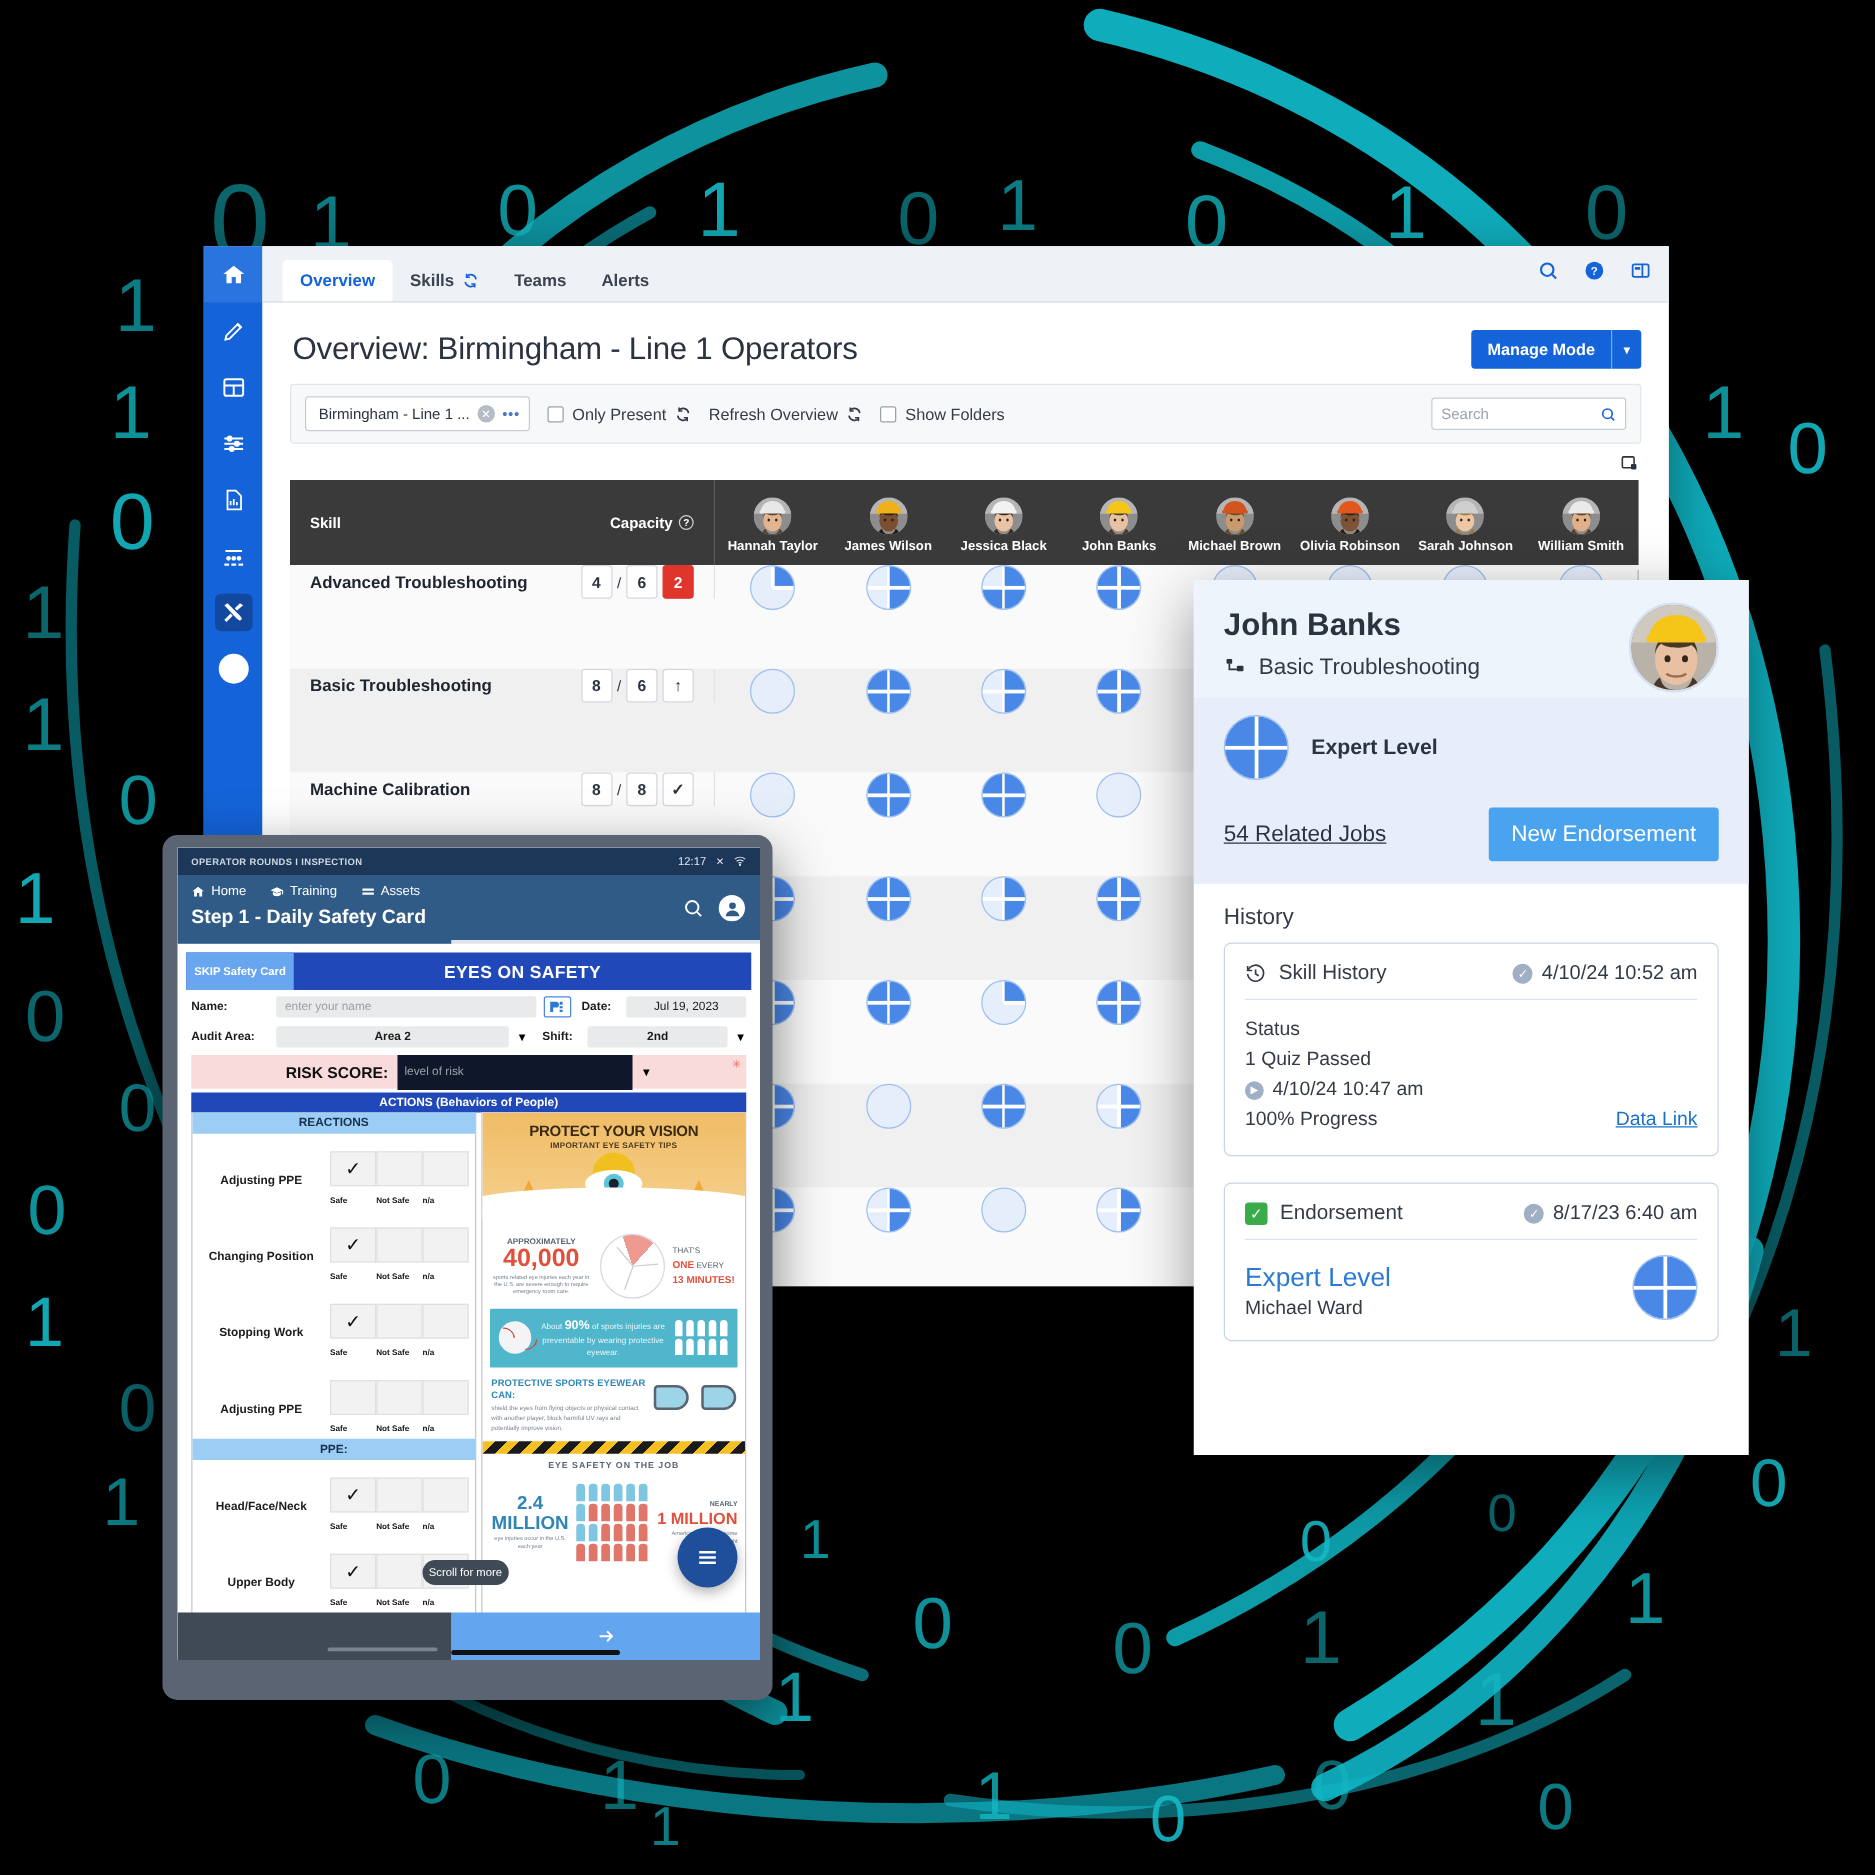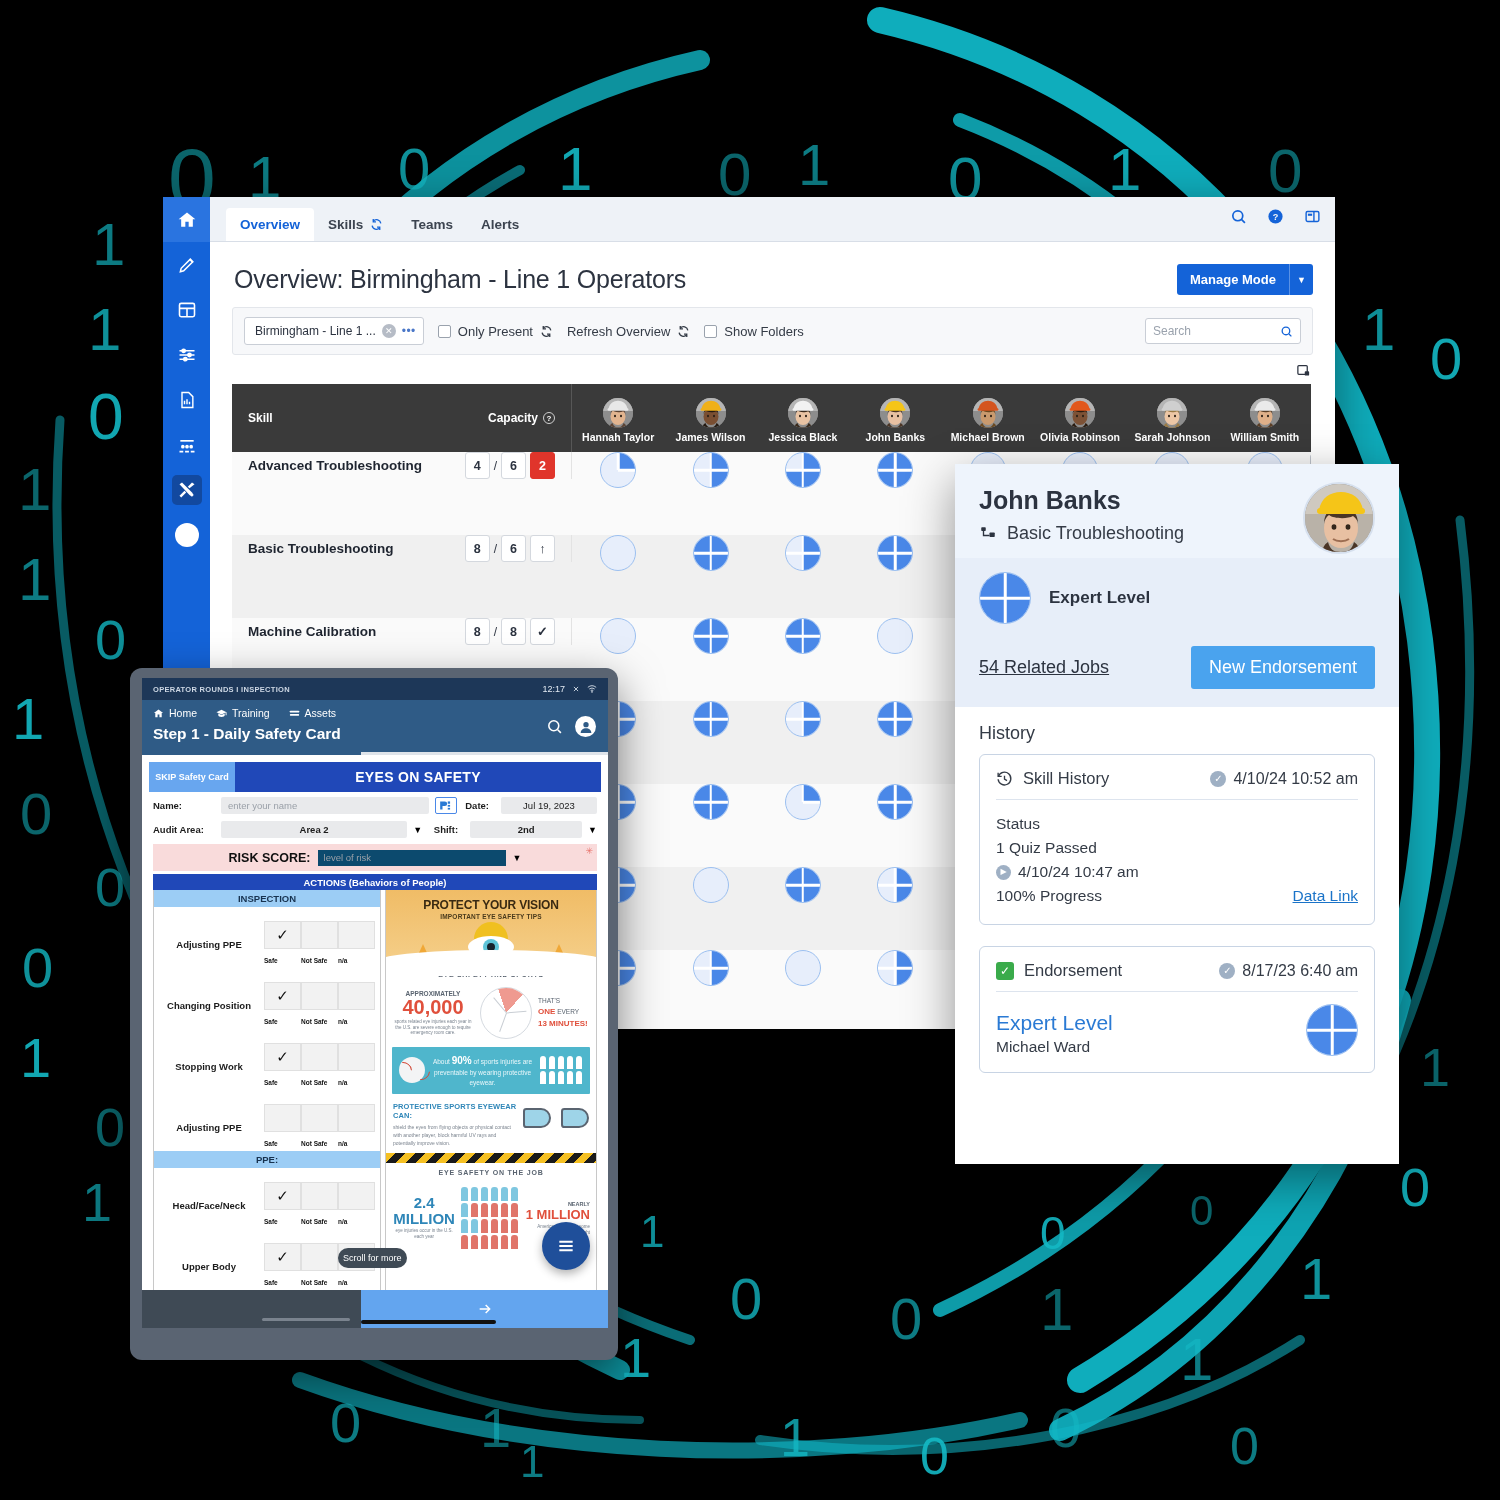--- a/index.html
+++ b/index.html
@@ -309,21 +309,21 @@
   .fl-input.plain { color: #1c1c1c; justify-content: center; }
   .signet { width: 22px; height: 17px; border: 1px solid #4a88e8; border-radius: 2px; display:flex; align-items:center; justify-content:center; }
   .signet svg { width: 14px; height: 11px; }
   .caret-dn { font-size: 9px; color: #000; }
 
   .risk-row {
     margin: 4px 4px 0; background: #f9dbdb; height: 27px;
     display: flex; align-items: center; justify-content: center; gap: 7px; position: relative;
   }
   .risk-row .rl { font-size: 12.5px; font-weight: bold; color: #101010; }
-  .risk-row .rin { width: 188px; height: 16px; background: #0c4a6e; font-size: 9.5px; color: #9aa0a8; display: flex; align-items: center; padding: 0 6px; }
+  .risk-row .rin { width: 188px; height: 28px; background: #0f172a; font-size: 9.5px; color: #9aa0a8; display: flex; align-items: center; padding: 0 6px; }
   .risk-row .ast { position: absolute; right: 4px; top: 2px; color: #e8726a; font-size: 9px; }
 
   .actions-bar { margin: 3px 4px 0; height: 16px; background: #2048b8; color: #fff;
     font-size: 9.5px; font-weight: bold; display: flex; align-items: center; justify-content: center; }
   .two-col { margin: 0 4px; display: flex; gap: 4px; }
   .left-col { width: 228px; border: 1px solid #c8c8c8; border-top: none; }
   .sec-hd { background: #9ccdf5; font-size: 9.5px; font-weight: bold; color: #17324f;
     text-align: center; padding: 3px 0; }
   .chk-row { display: flex; align-items: center; padding: 2px 0 1px; margin-top: 12px; }
   .chk-row .rn { width: 110px; text-align: center; font-size: 9.5px; font-weight: bold; color: #1c1c1c; }
@@ -1449,21 +1449,21 @@
         <span class="ast">✳</span>
         <span class="rl">RISK SCORE:</span>
         <span class="rin">level of risk</span>
         <span class="caret-dn">▼</span>
       </div>
 
       <div class="actions-bar">ACTIONS (Behaviors of People)</div>
 
       <div class="two-col">
         <div class="left-col" id="checklist-col">
-            <div class="sec-hd">INSPECTION</div>
+            <div class="sec-hd">REACTIONS</div>
             <div class="chk-row">
               <span class="rn">Adjusting PPE</span>
                      <span class="chk-grid">
                 <span class="chk-cell">
            <span class="chk-box">✓</span>
            <span class="chk-lab">Safe</span>
          </span>
                 <span class="chk-cell">
            <span class="chk-box"></span>
            <span class="chk-lab">Not Safe</span>

